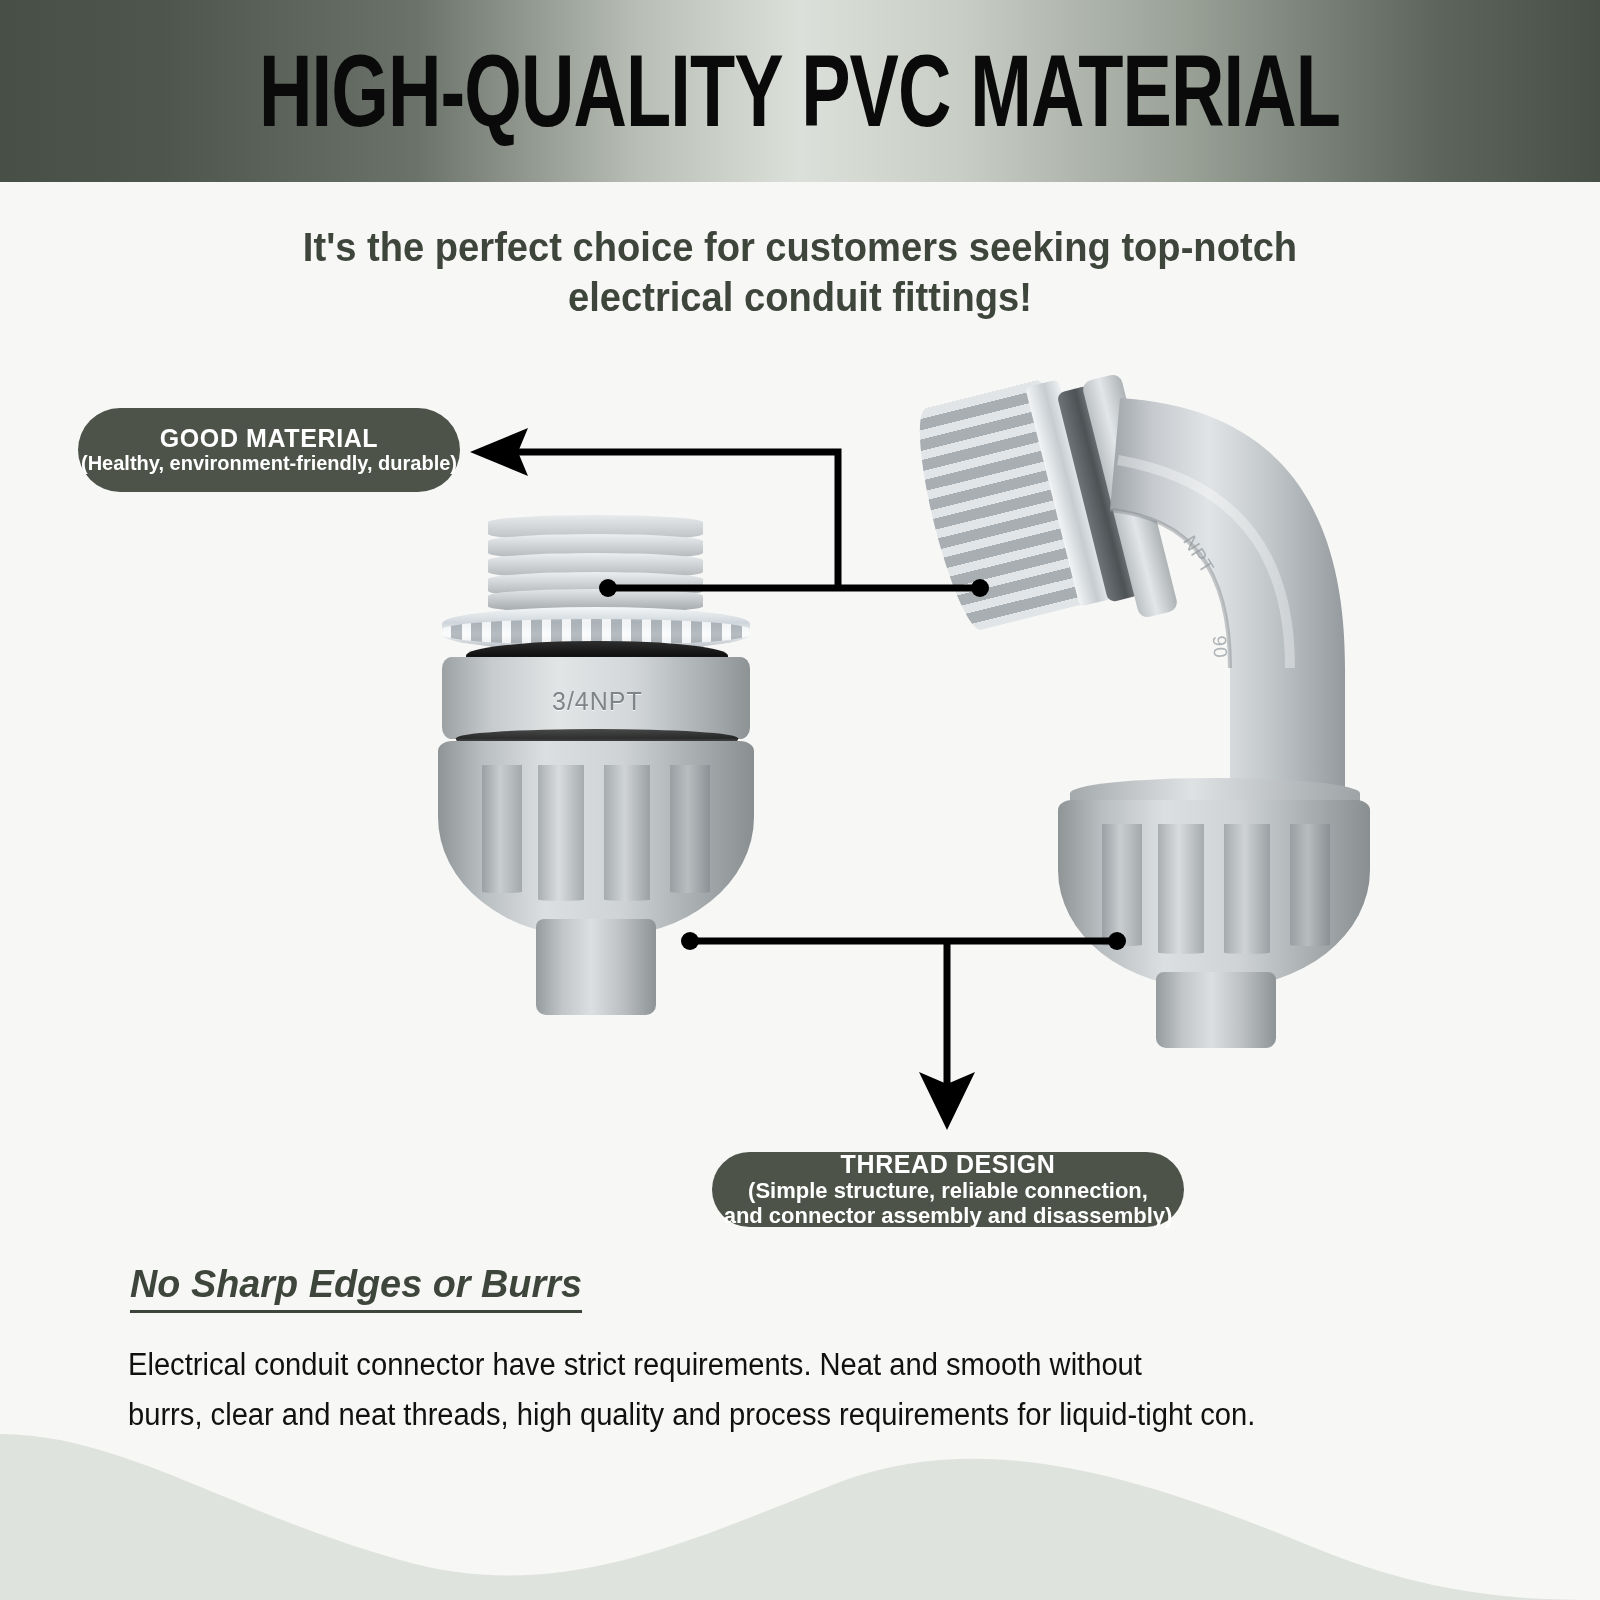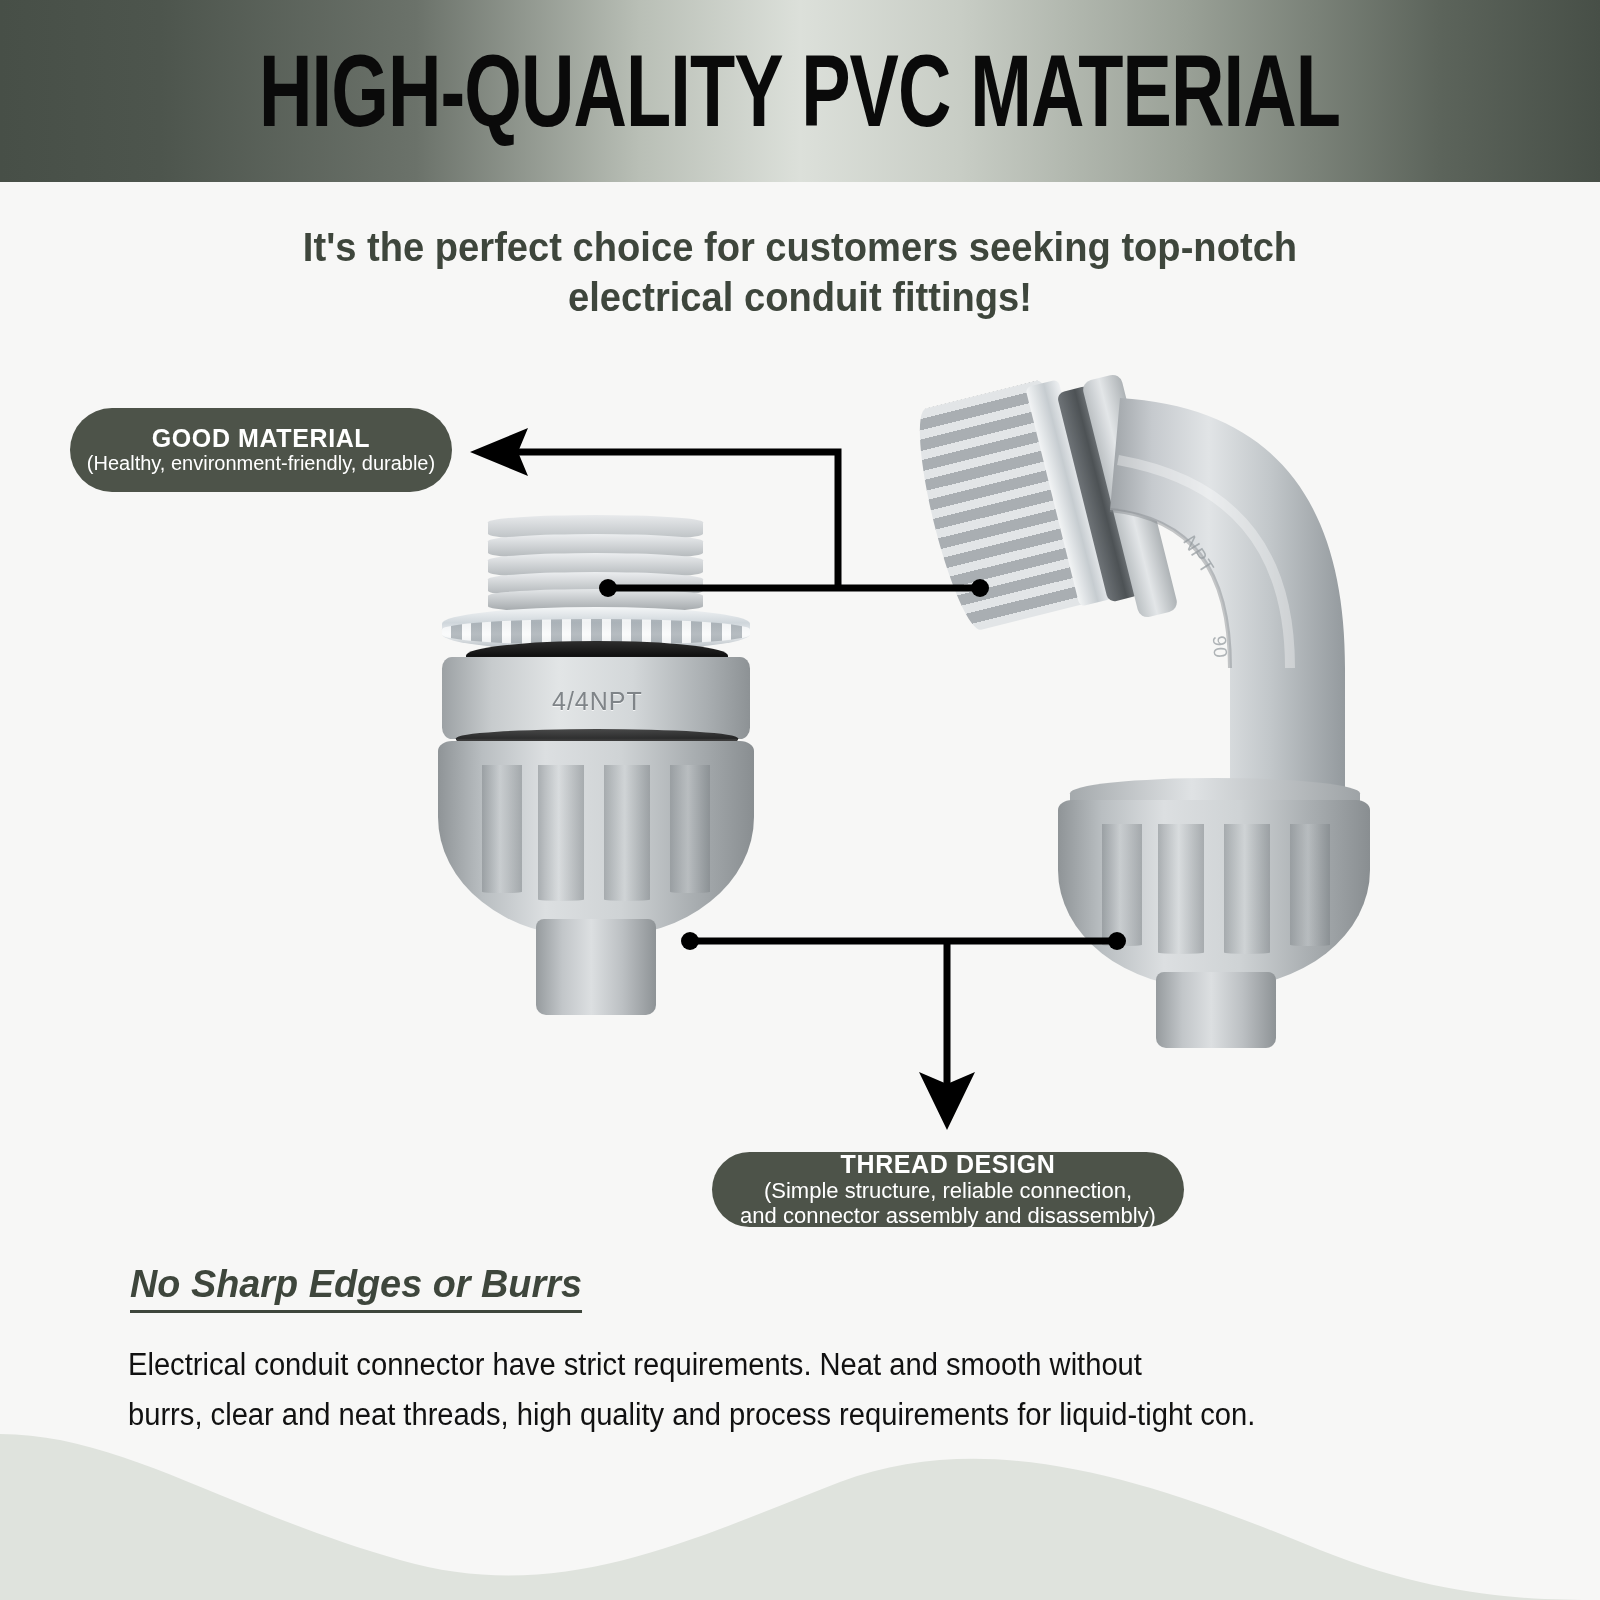--- a/index.html
+++ b/index.html
@@ -53,24 +53,24 @@
     color:#ffffff;
     text-align:center;
     display:flex; flex-direction:column;
     align-items:center; justify-content:center;
   }
   .badge .b-title{
     font-weight:bold;
     letter-spacing:0.6px;
     line-height:1.05;
   }
-  .badge .b-sub{ line-height:1.14; }
+  .badge .b-sub{ line-height:1.14;font-weight:bold; }
 
   #badge-good-material{
-    left:70px; top:408px; width:382px; height:84px;text-align:right;
+    left:78px; top:408px; width:382px; height:84px;text-align:right;
   }
   #badge-good-material .b-title{ font-size:25px; margin-bottom:1px; }
   #badge-good-material .b-sub{ font-size:20px; }
 
   #badge-thread-design{
     left:712px; top:1152px; width:472px; height:75px;
   }
   #badge-thread-design .b-title{ font-size:25px; margin-bottom:1px; }
   #badge-thread-design .b-sub{ font-size:22px; }
 
@@ -184,21 +184,21 @@
 
     <div style="position:absolute; left:12px; top:104px; width:308px; height:26px;
                 background:repeating-linear-gradient(90deg,
                   rgba(255,255,255,.95) 0px, rgba(255,255,255,.95) 9px,
                   rgba(150,158,164,.85) 9px, rgba(150,158,164,.85) 20px);
                 border-radius:50%/40%; opacity:.75;"></div>
 
     <div class="oring" style="left:36px; top:126px; width:262px; height:32px;"></div>
 
     <div class="hex-body" style="left:12px; top:142px; width:308px; height:82px;"></div>
-    <div class="npt-label" style="left:122px; top:172px;">4/4NPT</div>
+    <div class="npt-label" style="left:122px; top:172px;">3/4NPT</div>
 
     <div class="oring" style="left:26px; top:214px; width:282px; height:20px; opacity:.85;"></div>
 
     <div class="nut-body" style="left:8px; top:226px; width:316px; height:196px;
                 border-radius:14px 14px 150px 150px/10px 10px 120px 120px;"></div>
     <div class="rib" style="left:52px;  top:250px; width:40px; height:128px;"></div>
     <div class="rib" style="left:108px; top:250px; width:46px; height:136px;"></div>
     <div class="rib" style="left:174px; top:250px; width:46px; height:136px;"></div>
     <div class="rib" style="left:240px; top:250px; width:40px; height:128px;"></div>
 

